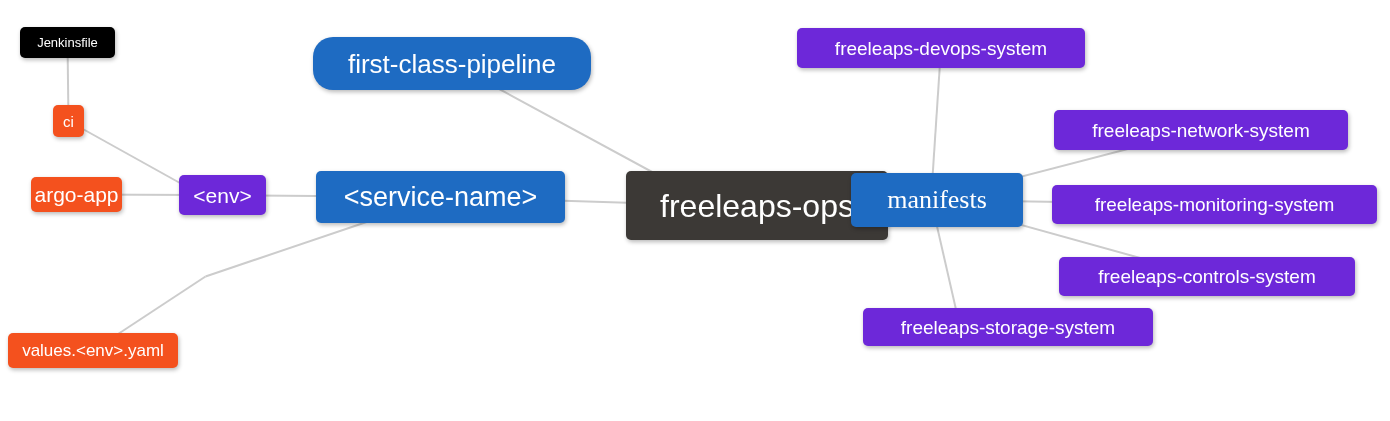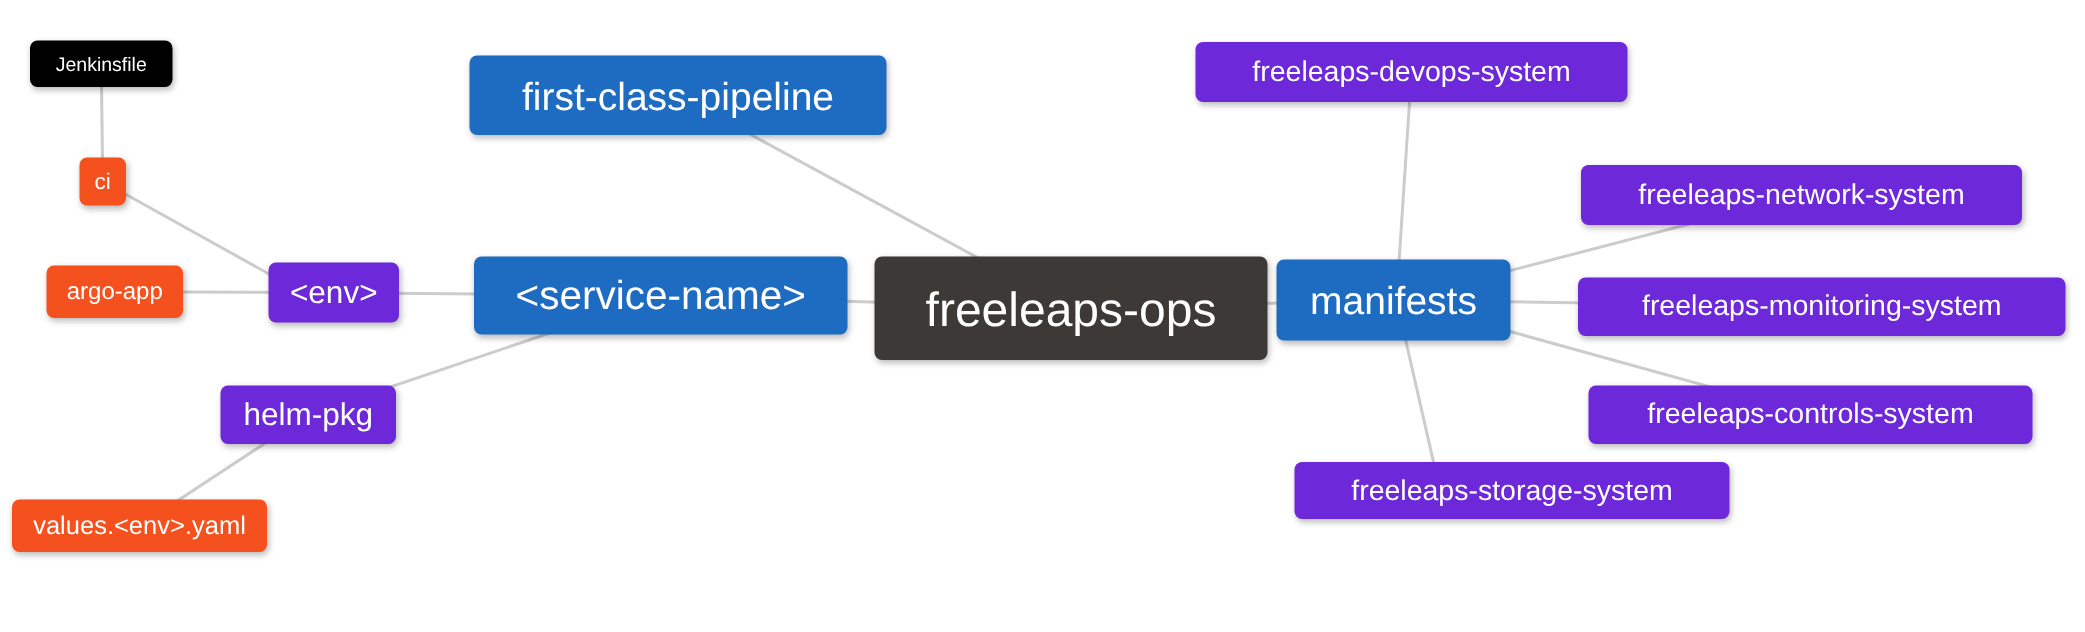--- a/index.html
+++ b/index.html
@@ -29,21 +29,21 @@
     display: flex;
     align-items: center;
     justify-content: center;
     color: #ffffff;
     white-space: nowrap;
     border-radius: 5px;
     box-shadow: 1px 2px 4px rgba(0,0,0,0.28);
     cursor: default;
     line-height: 1;
   }
-  .root   { background: #3c3936; }
+  .root   { background: #3c3936; margin-left: 43px; }
   .blue   { background: #1e6bc2; }
   .green  { background: #6d28d9; }
   .red    { background: #f4511e; }
   .orange { background: #000000; }
 </style>
 </head>
 <body>
 
 <div class="canvas">
 
@@ -61,35 +61,34 @@
       <line x1="931" y1="200" x2="1201" y2="130" stroke="#cccccc" stroke-width="2"></line>
       <line x1="931" y1="200" x2="1214.5" y2="204.5" stroke="#cccccc" stroke-width="2"></line>
       <line x1="931" y1="200" x2="1207" y2="276.5" stroke="#cccccc" stroke-width="2"></line>
       <line x1="931" y1="200" x2="960" y2="327" stroke="#cccccc" stroke-width="2"></line>
     </svg>
 
   <div class="node orange" style="left:20px;  top:27px;  width:95px;  height:31px; font-size:13px;">Jenkinsfile</div>
 
   <div class="node red" style="left:53px;  top:105px; width:31px;  height:32px; font-size:15px;">ci</div>
 
-  <div class="node red" style="left:31px;  top:177px; width:91px;  height:35px; font-size:16px;">argo-app</div>
+  <div class="node red" style="left:31px;  top:177px; width:91px;  height:35px; font-size:21px;">argo-app</div>
 
   <div class="node green" style="left:158px; top:175px; width:87px;  height:40px; font-size:21px;margin-left:21px;">&lt;env&gt;</div>
 
-  <div class="node green" style="left:147px; top:257px; width:117px; height:39px; font-size:21px;">helm-pkg</div>
 
   <div class="node red" style="left:8px;   top:333px; width:170px; height:35px; font-size:17px;">values.&lt;env&gt;.yaml</div>
 
-  <div class="node blue" style="left:313px; top:37px;  width:278px; height:53px; font-size:26px;">first-class-pipeline</div>
+  <div class="node blue" style="left:313px; top:37px;  width:278px; height:53px; font-size:26px;border-radius:20px;">first-class-pipeline</div>
 
   <div class="node blue" style="left:316px; top:171px; width:249px; height:52px; font-size:27px;">&lt;service-name&gt;</div>
 
   <div class="node root" style="left:583px; top:171px; width:262px; height:69px; font-size:32px;">freeleaps-ops</div>
 
-  <div class="node blue" style="left:851px; top:173px; width:156px; height:54px; font-size:26px;">manifests</div>
+  <div class="node blue" style="left:851px; top:173px; width:172px; height:54px; font-size:26px;font-family:Liberation Serif, serif;">manifests</div>
 
   <div class="node green" style="left:797px;  top:28px;  width:288px; height:40px; font-size:19px;">freeleaps-devops-system</div>
 
   <div class="node green" style="left:1054px; top:110px; width:294px; height:40px; font-size:19px;">freeleaps-network-system</div>
 
   <div class="node green" style="left:1052px; top:185px; width:325px; height:39px; font-size:19px;">freeleaps-monitoring-system</div>
 
   <div class="node green" style="left:1059px; top:257px; width:296px; height:39px; font-size:19px;">freeleaps-controls-system</div>
 
   <div class="node green" style="left:815px;  top:308px; width:290px; height:38px; font-size:19px;margin-left:48px;">freeleaps-storage-system</div>

